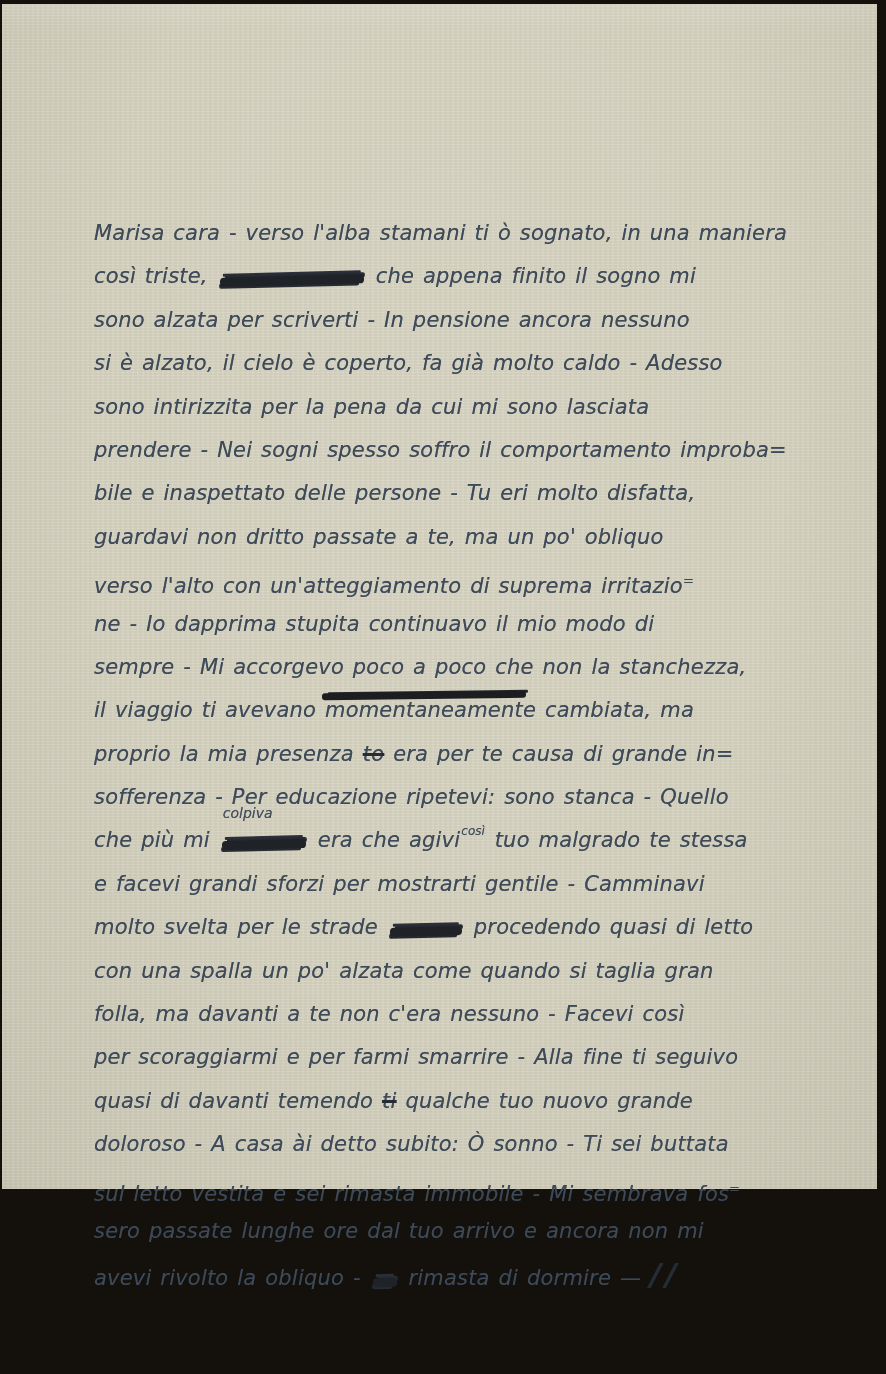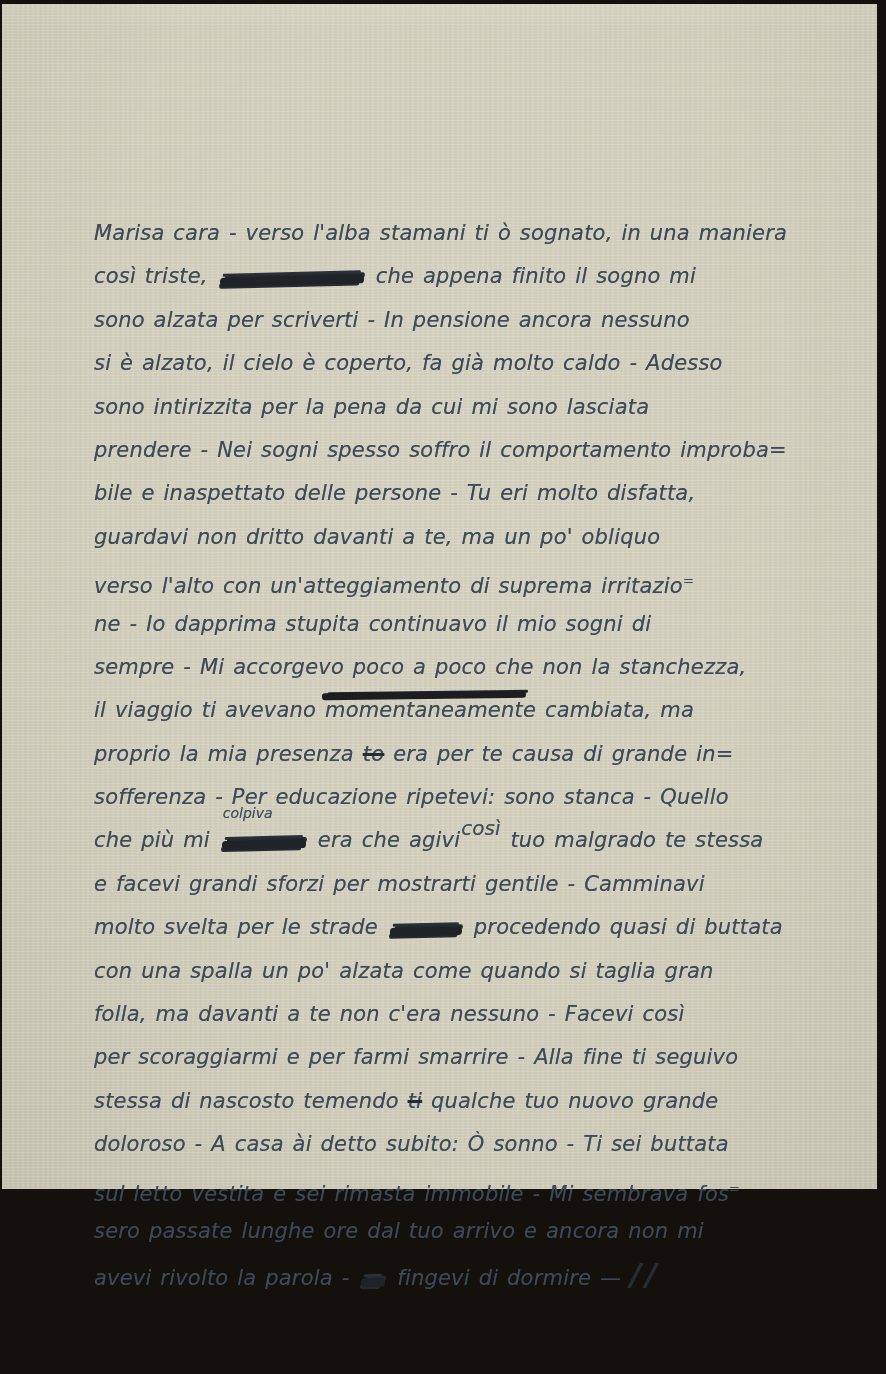--- a/index.html
+++ b/index.html
@@ -63,21 +63,21 @@
     top:-13px;left:4px;
     font-size:14px;
     line-height:1;
     letter-spacing:0;
     white-space:nowrap;
     color:#414e5e;
   }
   .ins-inline{
     position:relative;
     top:-12px;
-    font-size:20px;
+    font-size:12px;
     letter-spacing:0;
     margin:16px 1px;
     color:#414e5e;
   }
   
   .strike{
     text-decoration:line-through;
     text-decoration-thickness:3px;
     text-decoration-color:#272c34;
   }
@@ -113,33 +113,33 @@
 <div class="photo-frame">
   <div class="paper">
     <div class="letter-text">
         <div class="line"><span class="run">Marisa cara - verso l'alba stamani ti ò sognato, in una maniera</span></div>
         <div class="line"><span class="run">così triste, </span><span class="blot-wrap"><span class="blot" style="width: 10.8ch;"></span></span><span class="run"> che appena finito il sogno mi</span></div>
         <div class="line"><span class="run">sono alzata per scriverti - In pensione ancora nessuno</span></div>
         <div class="line"><span class="run">si è alzato, il cielo è coperto, fa già molto caldo - Adesso</span></div>
         <div class="line"><span class="run">sono intirizzita per la pena da cui mi sono lasciata</span></div>
         <div class="line"><span class="run">prendere - Nei sogni spesso soffro il comportamento improba=</span></div>
         <div class="line"><span class="run">bile e inaspettato delle persone - Tu eri molto disfatta,</span></div>
-        <div class="line"><span class="run">guardavi non dritto davanti a te, ma un po' obliquo</span></div>
+        <div class="line"><span class="run">guardavi non dritto passate a te, ma un po' obliquo</span></div>
         <div class="line"><span class="run">verso l'alto con un'atteggiamento di suprema irritazio</span><span class="sup">=</span></div>
-        <div class="line"><span class="run">ne - Io dapprima stupita continuavo il mio sogni di</span></div>
+        <div class="line"><span class="run">ne - Io dapprima stupita continuavo il mio modo di</span></div>
         <div class="line"><span class="run">sempre - Mi accorgevo poco a poco che non la stanchezza,</span></div>
         <div class="line"><span class="run">il viaggio ti avevano </span><span class="overscribble">momentaneamente</span><span class="run"> cambiata, ma</span></div>
         <div class="line"><span class="run">proprio la mia presenza </span><span class="strike">to</span><span class="run"> era per te causa di grande in=</span></div>
         <div class="line"><span class="run">sofferenza - Per educazione ripetevi: sono stanca - Quello</span></div>
         <div class="line"><span class="run">che più mi </span><span class="blot-wrap"><span class="ins">colpiva</span><span class="blot" style="width: 6.3ch;"></span></span><span class="run"> era che agivi</span><span class="ins-inline">così</span><span class="run"> tuo malgrado te stessa</span></div>
         <div class="line"><span class="run">e facevi grandi sforzi per mostrarti gentile - Camminavi</span></div>
-        <div class="line"><span class="run">molto svelta per le strade </span><span class="blot-wrap"><span class="blot" style="width: 5.4ch;"></span></span><span class="run"> procedendo quasi di buttata</span></div>
+        <div class="line"><span class="run">molto svelta per le strade </span><span class="blot-wrap"><span class="blot" style="width: 5.4ch;"></span></span><span class="run"> procedendo quasi di letto</span></div>
         <div class="line"><span class="run">con una spalla un po' alzata come quando si taglia gran</span></div>
         <div class="line"><span class="run">folla, ma davanti a te non c'era nessuno - Facevi così</span></div>
         <div class="line"><span class="run">per scoraggiarmi e per farmi smarrire - Alla fine ti seguivo</span></div>
-        <div class="line"><span class="run">stessa di nascosto temendo </span><span class="strike">ti</span><span class="run"> qualche tuo nuovo grande</span></div>
+        <div class="line"><span class="run">quasi di davanti temendo </span><span class="strike">ti</span><span class="run"> qualche tuo nuovo grande</span></div>
         <div class="line"><span class="run">doloroso - A casa ài detto subito: Ò sonno - Ti sei buttata</span></div>
         <div class="line"><span class="run">sul letto vestita e sei rimasta immobile - Mi sembrava fos</span><span class="sup">=</span></div>
         <div class="line"><span class="run">sero passate lunghe ore dal tuo arrivo e ancora non mi</span></div>
-        <div class="line"><span class="run">avevi rivolto la parola - </span><span class="blot-wrap"><span class="blot" style="width: 1.8ch;"></span></span><span class="run"> fingevi di dormire — </span><span class="end-mark">//</span></div>
+        <div class="line"><span class="run">avevi rivolto la obliquo - </span><span class="blot-wrap"><span class="blot" style="width: 1.8ch;"></span></span><span class="run"> rimasta di dormire — </span><span class="end-mark">//</span></div>
       </div>
   </div>
 </div>
 
 </body></html>

